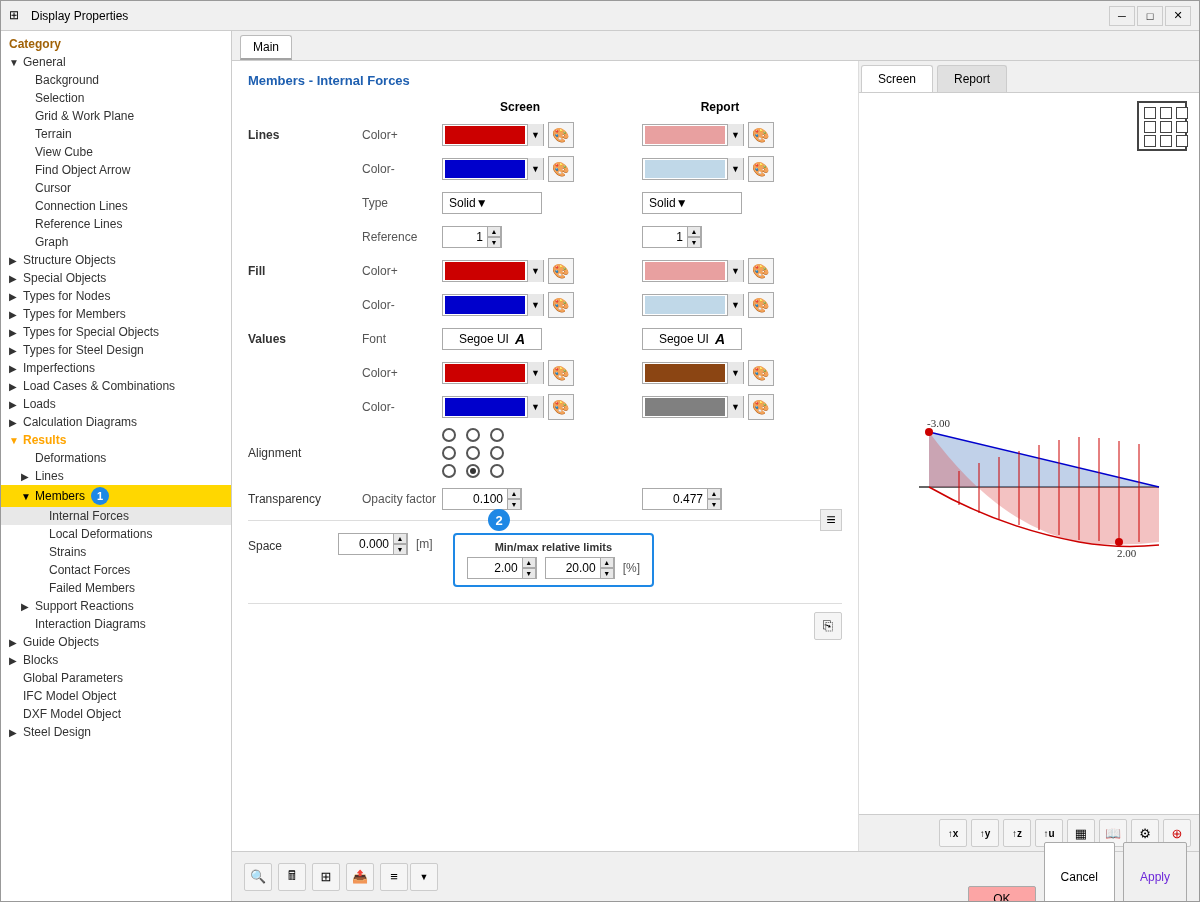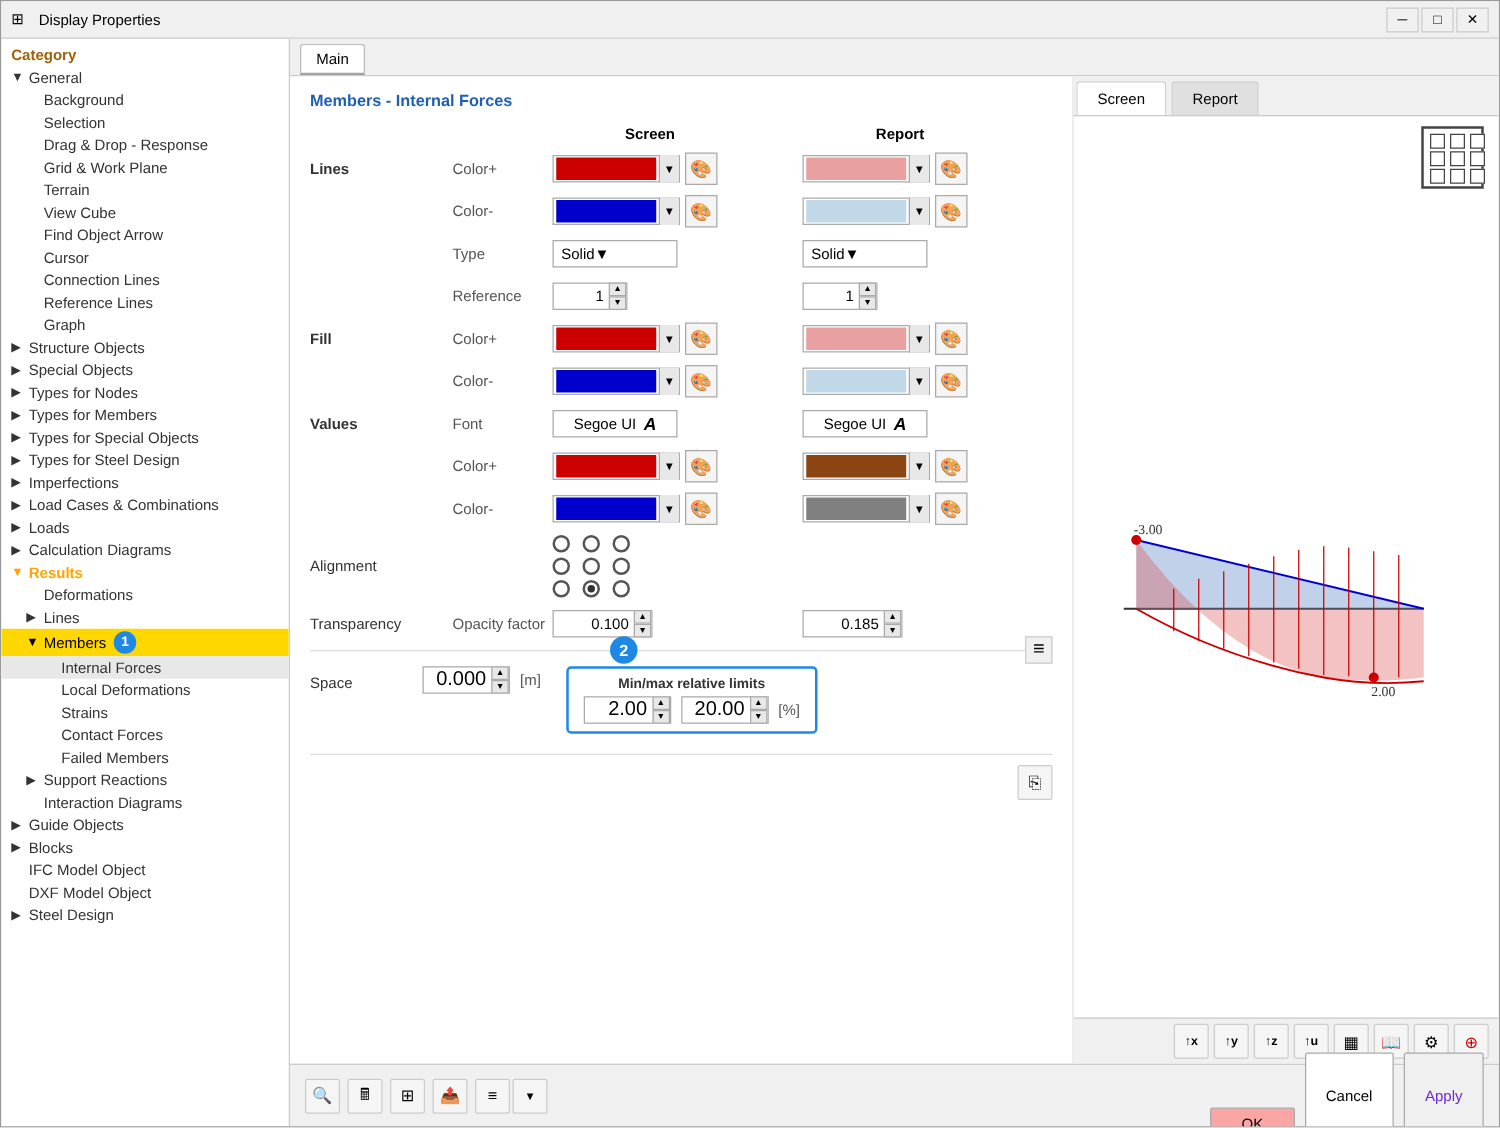--- a/index.html
+++ b/index.html
@@ -65,32 +65,32 @@
     .radio-btn { width: 14px; height: 14px; border-radius: 50%; border: 2px solid #555; background: white; display: flex; align-items: center; justify-content: center; cursor: pointer; }
     .radio-btn.checked::after { content: ''; width: 6px; height: 6px; border-radius: 50%; background: #333; }
     
     .opacity-input { border: 1px solid #aaa; background: white; height: 22px; width: 80px; display: flex; align-items: center; }
     .opacity-val { flex: 1; text-align: right; padding-right: 4px; font-size: 12px; }
     
     .divider { height: 1px; background: #ddd; margin: 8px 0; position: relative; }
     
     .bubble { background: #1e88e5; color: white; border-radius: 50%; width: 22px; height: 22px; display: inline-flex; align-items: center; justify-content: center; font-size: 13px; font-weight: bold; }
     .space-input { border: 1px solid #aaa; background: white; height: 22px; width: 70px; display: flex; align-items: center; }
-    .space-val { flex: 1; text-align: right; padding-right: 4px; font-size: 16px; }
+    .space-val { flex: 1; text-align: right; padding-right: 4px; font-size: 12px; }
     .unit-label { font-size: 12px; color: #555; }
     
     .minmax-box { border: 2px solid #1e88e5; border-radius: 4px; padding: 6px 12px; display: inline-flex; flex-direction: column; align-items: center; gap: 4px; }
     .minmax-title { font-size: 11px; color: #333; font-weight: 600; }
     .minmax-inputs { display: flex; align-items: center; gap: 8px; }
     
     
     .preview-tabs { display: flex; border-bottom: 1px solid #ccc; background: #f0f0f0; }
     .preview-tab { padding: 6px 16px; cursor: pointer; font-size: 12px; border: 1px solid #ccc; margin: 4px 2px 0; border-bottom: none; background: #e0e0e0; border-radius: 3px 3px 0 0; }
     .preview-tab.active { background: white; }
-    .preview-content { flex: 1; display: flex; align-items: center; justify-content: flex-start; padding: 20px; position: relative; }
+    .preview-content { flex: 1; display: flex; align-items: center; justify-content: flex-end; padding: 20px; position: relative; }
     
     .toolbar-row { display: flex; align-items: center; justify-content: space-between; padding: 4px 8px; background: #f0f0f0; border-top: 1px solid #ccc; }
     .tb-btn { width: 28px; height: 28px; background: #f5f5f5; border: 1px solid #ccc; display: flex; align-items: center; justify-content: center; cursor: pointer; font-size: 13px; border-radius: 2px; }
     
     .bottom-bar { height: 50px; background: #f0f0f0; border-top: 1px solid #ccc; display: flex; align-items: center; justify-content: space-between; padding: 0 12px; }
     .bottom-left { display: flex; gap: 6px; align-items: center; }
     .bottom-right { display: flex; gap: 8px; }
     .btn-ok { padding: 5px 24px; background: #fca5a5; border: 1px solid #aaa; cursor: pointer; font-size: 12px; border-radius: 2px; margin-top: 44px; }
     .btn-cancel { padding: 5px 16px; background: white; border: 1px solid #aaa; cursor: pointer; font-size: 12px; border-radius: 2px; }
     .btn-apply { padding: 5px 16px; background: #f0f0f0; border: 1px solid #aaa; cursor: pointer; font-size: 12px; border-radius: 2px; color: #6d28d9; }
@@ -118,23 +118,20 @@
       <div class="tree-item">
         <span class="tree-expand">▼</span>General
       </div>
       <div class="tree-item tree-indent-1">
         <span class="tree-expand"> </span>Background
       </div>
       <div class="tree-item tree-indent-1">
         <span class="tree-expand"> </span>Selection
       </div>
       <div class="tree-item tree-indent-1">
-        <span class="tree-expand"> </span>Drag &amp; Drop - Response
-      </div>
-      <div class="tree-item tree-indent-1">
         <span class="tree-expand"> </span>Grid &amp; Work Plane
       </div>
       <div class="tree-item tree-indent-1">
         <span class="tree-expand"> </span>Terrain
       </div>
       <div class="tree-item tree-indent-1">
         <span class="tree-expand"> </span>View Cube
       </div>
       <div class="tree-item tree-indent-1">
         <span class="tree-expand"> </span>Find Object Arrow
@@ -213,20 +210,23 @@
         <span class="tree-expand">▶</span>Support Reactions
       </div>
       <div class="tree-item tree-indent-1">
         <span class="tree-expand"> </span>Interaction Diagrams
       </div>
       <div class="tree-item">
         <span class="tree-expand">▶</span>Guide Objects
       </div>
       <div class="tree-item">
         <span class="tree-expand">▶</span>Blocks
+      </div>
+      <div class="tree-item">
+        <span class="tree-expand"> </span>Global Parameters
       </div>
       <div class="tree-item">
         <span class="tree-expand"> </span>IFC Model Object
       </div>
       <div class="tree-item">
         <span class="tree-expand"> </span>DXF Model Object
       </div>
       <div class="tree-item">
         <span class="tree-expand">▶</span>Steel Design
       </div>
@@ -444,21 +444,21 @@
               <div class="opacity-input">
                 <div class="opacity-val">0.100</div>
                 <div class="spin-btns">
                   <div class="spin-btn">▲</div>
                   <div class="spin-btn">▼</div>
                 </div>
               </div>
             </div>
             <div class="report-col">
               <div class="opacity-input">
-                <div class="opacity-val">0.185</div>
+                <div class="opacity-val">0.477</div>
                 <div class="spin-btns">
                   <div class="spin-btn">▲</div>
                   <div class="spin-btn">▼</div>
                 </div>
               </div>
             </div>
           </div>
 
           <div class="divider" style="position:relative; height:1px; background:#ddd; margin:8px 0;">
             <div style="position:absolute; right:0; top:-11px;">

